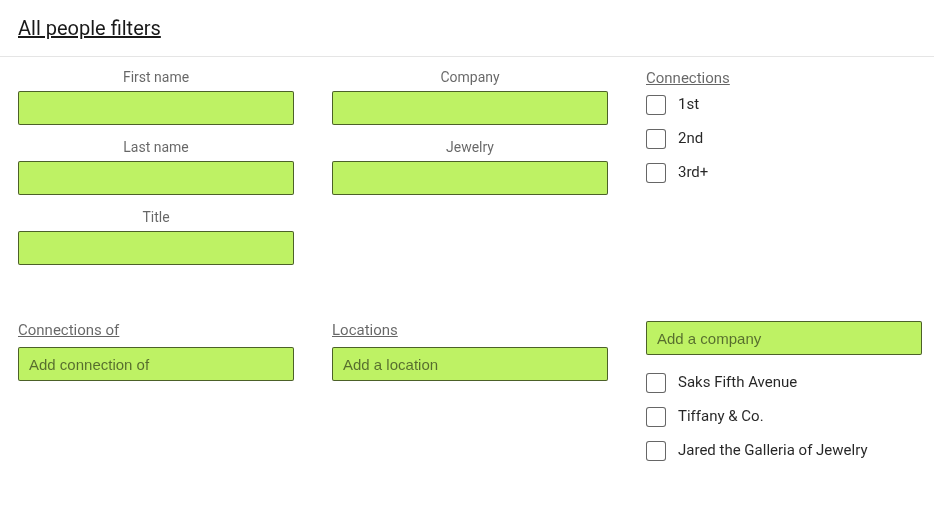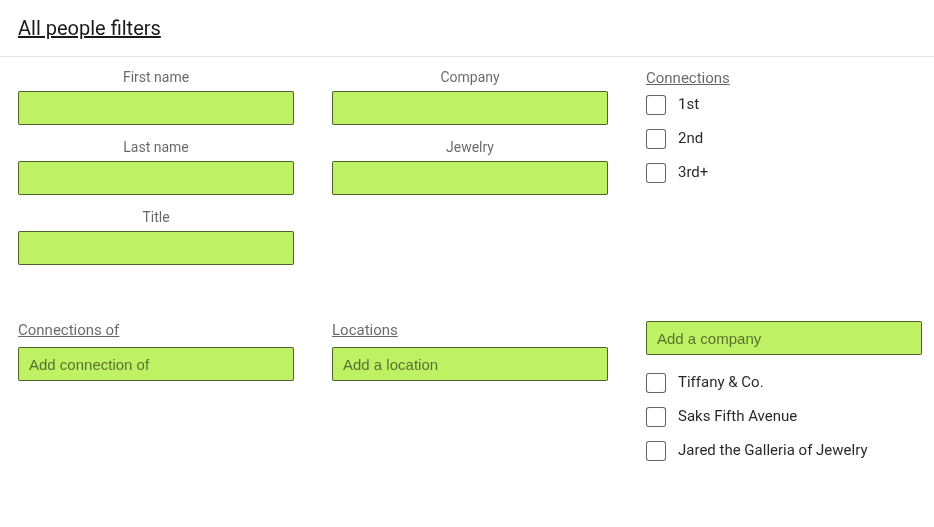--- a/index.html
+++ b/index.html
@@ -195,27 +195,27 @@
     </div>
 
     <div class="filter-col">
       <div class="col-inner">
         <input type="text" class="text-input" placeholder="Add a company" style="">
         <div class="checkbox-list comp-list">
           <div class="checkbox-item">
             <div class="checkbox">
               
             </div>
-            <span class="checkbox-label">Tiffany &amp; Co.</span>
+            <span class="checkbox-label">Saks Fifth Avenue</span>
           </div>
           <div class="checkbox-item">
             <div class="checkbox">
               
             </div>
-            <span class="checkbox-label">Saks Fifth Avenue</span>
+            <span class="checkbox-label">Tiffany &amp; Co.</span>
           </div>
           <div class="checkbox-item">
             <div class="checkbox">
               
             </div>
             <span class="checkbox-label">Jared the Galleria of Jewelry</span>
           </div>
         </div>
       </div>
     </div>

